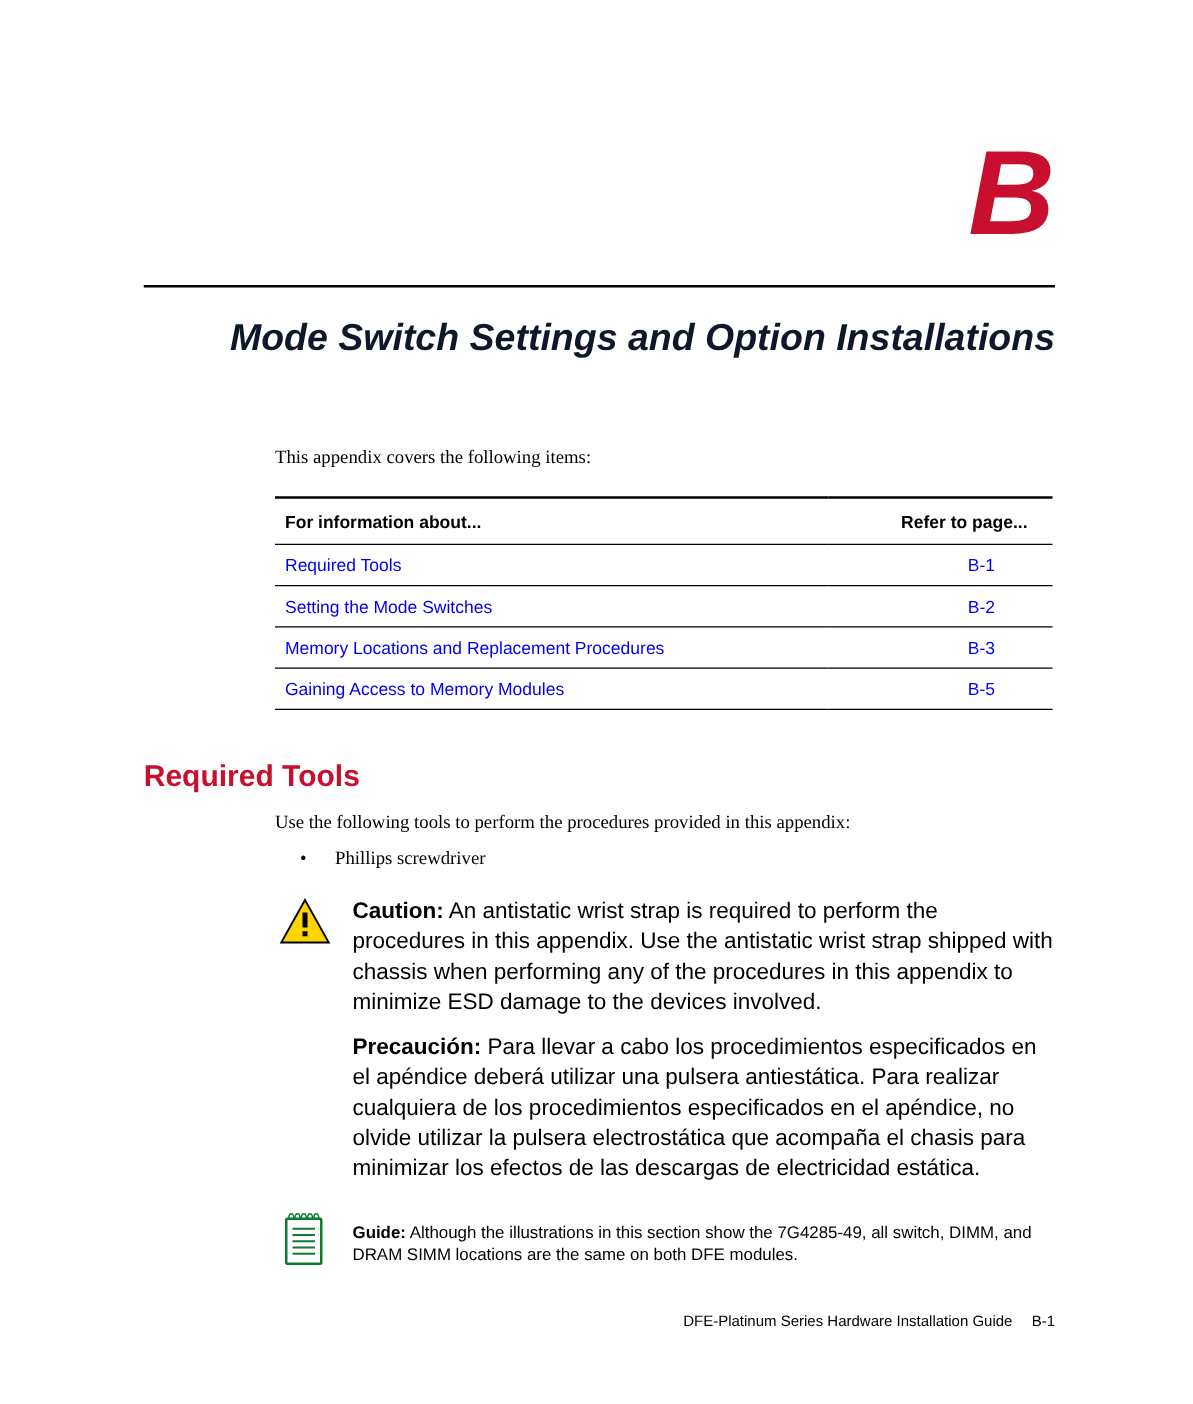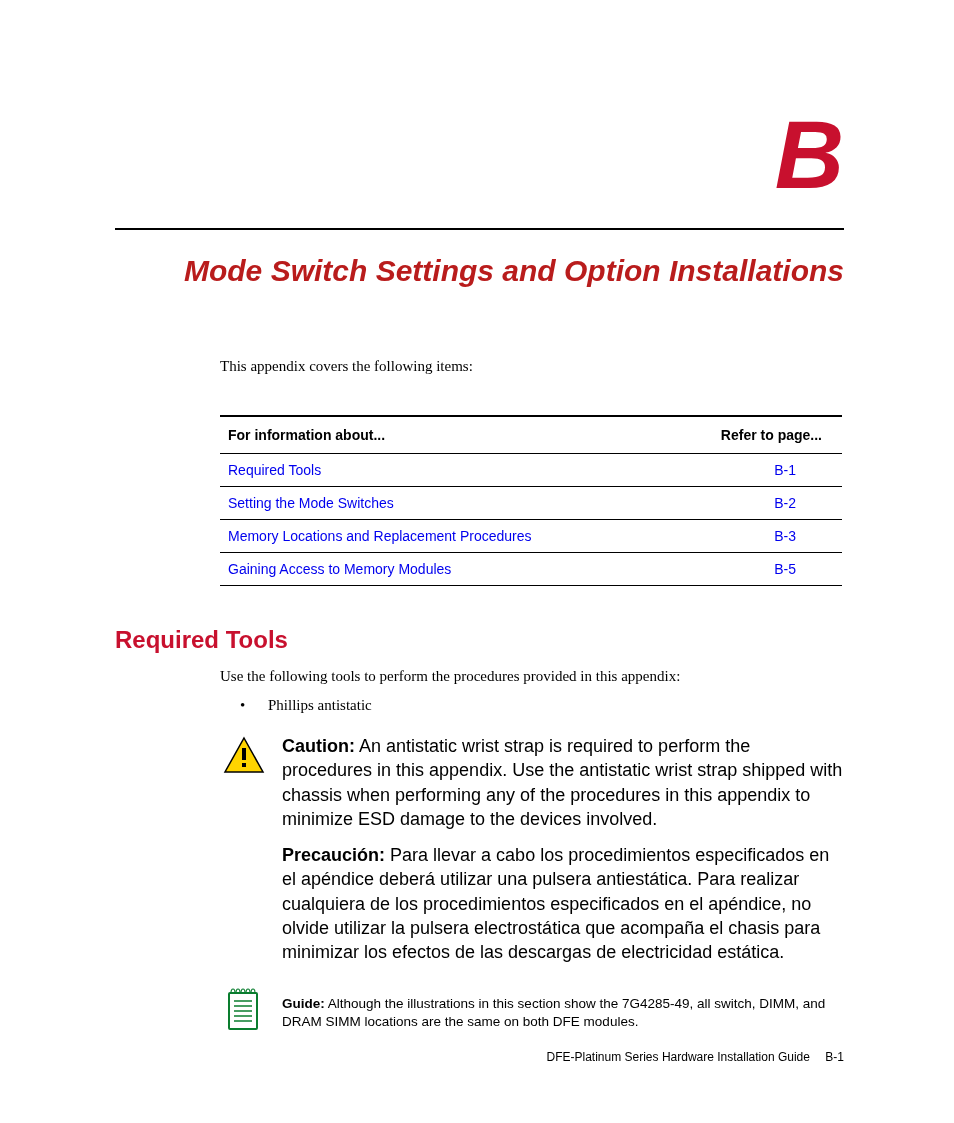--- a/index.html
+++ b/index.html
@@ -28,30 +28,30 @@
     .title-rule {
       border: none;
       border-top: 2px solid #000000;
       margin-bottom: 24px;
     }
     .chapter-title {
       font-family: Arial, Helvetica, sans-serif;
       font-size: 30px;
       font-weight: bold;
       font-style: italic;
-      color: #b91c1c;
+      color: #0f172a;
       text-align: right;
       margin-bottom: 70px;
     }
     .intro-text {
       font-family: Georgia, 'Times New Roman', serif;
       font-size: 15px;
       color: #000000;
       margin-left: 105px;
-      margin-bottom: 40px;
+      margin-bottom: 22px;
     }
     .ref-table {
       margin-left: 105px;
       width: 622px;
       border-collapse: collapse;
       margin-bottom: 40px;
     }
     .ref-table thead tr {
       border-top: 2px solid #000000;
       border-bottom: 1.5px solid #000000;
@@ -217,21 +217,21 @@
       <td class="col-page"><a href="#">B-5</a></td>
     </tr>
   </tbody>
 </table>
 
 <h2 class="section-heading">Required Tools</h2>
 
 <p class="body-text">Use the following tools to perform the procedures provided in this appendix:</p>
 
 <ul class="bullet-list">
-  <li>Phillips antistatic</li>
+  <li>Phillips screwdriver</li>
 </ul>
 
 <div class="admonition">
   <div class="admonition-icon">
     <svg width="42" height="38" viewBox="0 0 42 38">
       <polygon points="21,2 40,36 2,36" fill="#ffd400" stroke="#000000" stroke-width="1.5"></polygon>
       <rect x="19" y="12" width="4" height="12" fill="#000000"></rect>
       <rect x="19" y="27" width="4" height="4" fill="#000000"></rect>
     </svg>
   </div>

